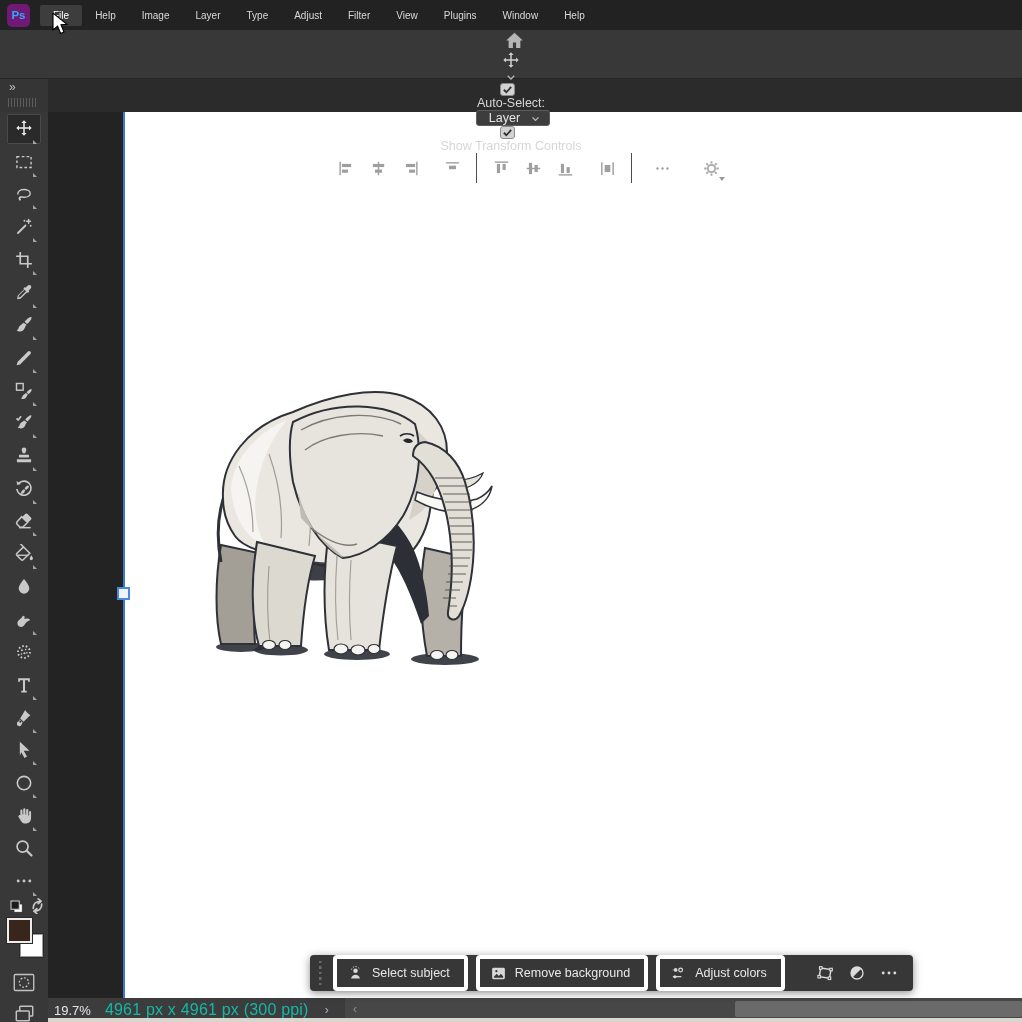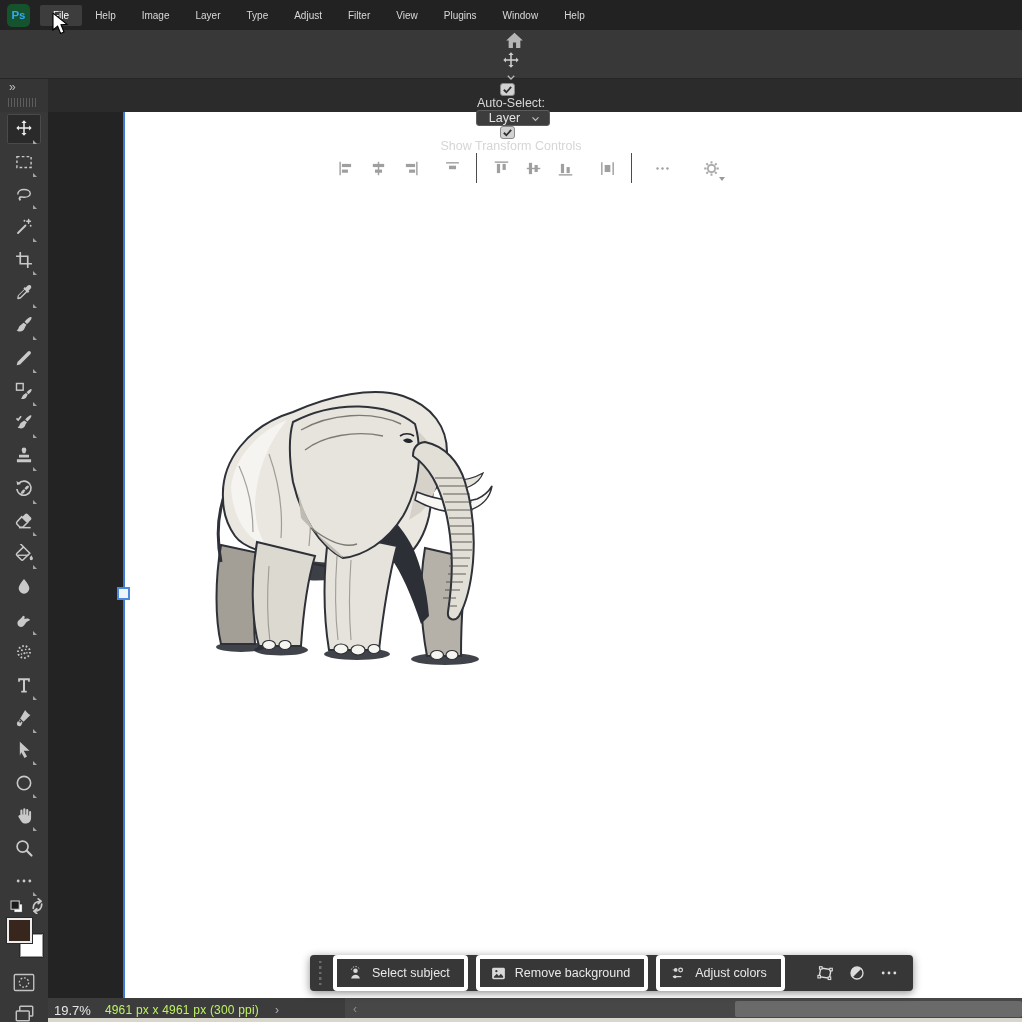--- a/index.html
+++ b/index.html
@@ -3,21 +3,21 @@
 <meta charset="utf-8">
 <style>
   * { margin:0; padding:0; box-sizing:border-box; }
   html,body { width:1022px; height:1022px; overflow:hidden; background:#232323;
     font-family:"Liberation Sans", sans-serif; -webkit-font-smoothing:antialiased; }
   .app { position:relative; width:1022px; height:1022px; }
 
   
   .menubar { position:absolute; left:0; top:0; width:1022px; height:30px; background:#222222;
     display:flex; align-items:center; z-index:30; }
-  .ps-logo { width:23px; height:23px; margin:0 10px 0 7px; border-radius:5px; background:#14532d;
+  .ps-logo { width:23px; height:23px; margin:0 10px 0 7px; border-radius:5px; background:#701a75;
     color:#31a8ff; font-size:11.5px; font-weight:bold; display:flex; align-items:center; justify-content:center; }
   .menu-item { color:#d9d9d9; font-size:10px; padding:5px 13px; border-radius:2px; cursor:default; }
   .menu-item.hovered { background:#3d3d3d; color:#ffffff; }
 
   
   .optionsbar { position:absolute; left:0; top:30px; width:1022px; height:49px; background:#383838;
     border-bottom:1px solid #262626; display:flex; align-items:center; z-index:29;flex-direction:column; }
   .grip-v { width:7px; height:34px; margin-left:5px;
     background:repeating-linear-gradient(0deg,#585858 0 2px,transparent 2px 5px);
     background-size:2px 100%; background-repeat:repeat-x; opacity:.8; }
@@ -77,21 +77,21 @@
   .tb-btn { height:36px; border:4px solid #ffffff; border-radius:4px; display:flex; align-items:center;
     padding:0 14px 0 10px; margin-right:8px; color:#e8e8e8; font-size:12.5px; gap:8px; background:transparent; }
   .tb-btn .ico { display:flex; color:#d8d8d8; }
   .tb-iconbtn { width:32px; height:28px; display:flex; align-items:center; justify-content:center; color:#dcdcdc; }
   .tb-right { margin-left:auto; display:flex; align-items:center; padding-right:8px; }
 
   
   .statusbar { position:absolute; left:48px; top:998px; width:297px; height:24px; background:#3c3c3c;
     display:flex; align-items:center; z-index:15; }
   .zoom-level { color:#e3e7ea; font-size:13px; padding:0 14px 0 6px; }
-  .doc-info { color:#bef264; font-size:12px; letter-spacing:.2px; }
+  .doc-info { color:#14b8a6; font-size:16px; letter-spacing:.2px; }
   .status-chev { color:#a9b2b8; font-size:12px; margin-left:16px; }
   .scrollzone { position:absolute; left:345px; top:998px; width:677px; height:24px; background:#474747; z-index:15; }
   .scroll-left { position:absolute; left:8px; top:4px; color:#8d8d8d; font-size:12px; }
   .scroll-thumb { position:absolute; left:390px; top:3px; width:287px; height:16px; background:#6a6a6a; border-radius:2px; }
   .bottom-strip { position:absolute; left:0; top:1018px; width:1022px; height:4px; background:#d9d7cd; z-index:16; }
 
   .cursor { position:absolute; left:52px; top:13px; z-index:99; }
   svg { display:block; }
 </style>
 </head>

